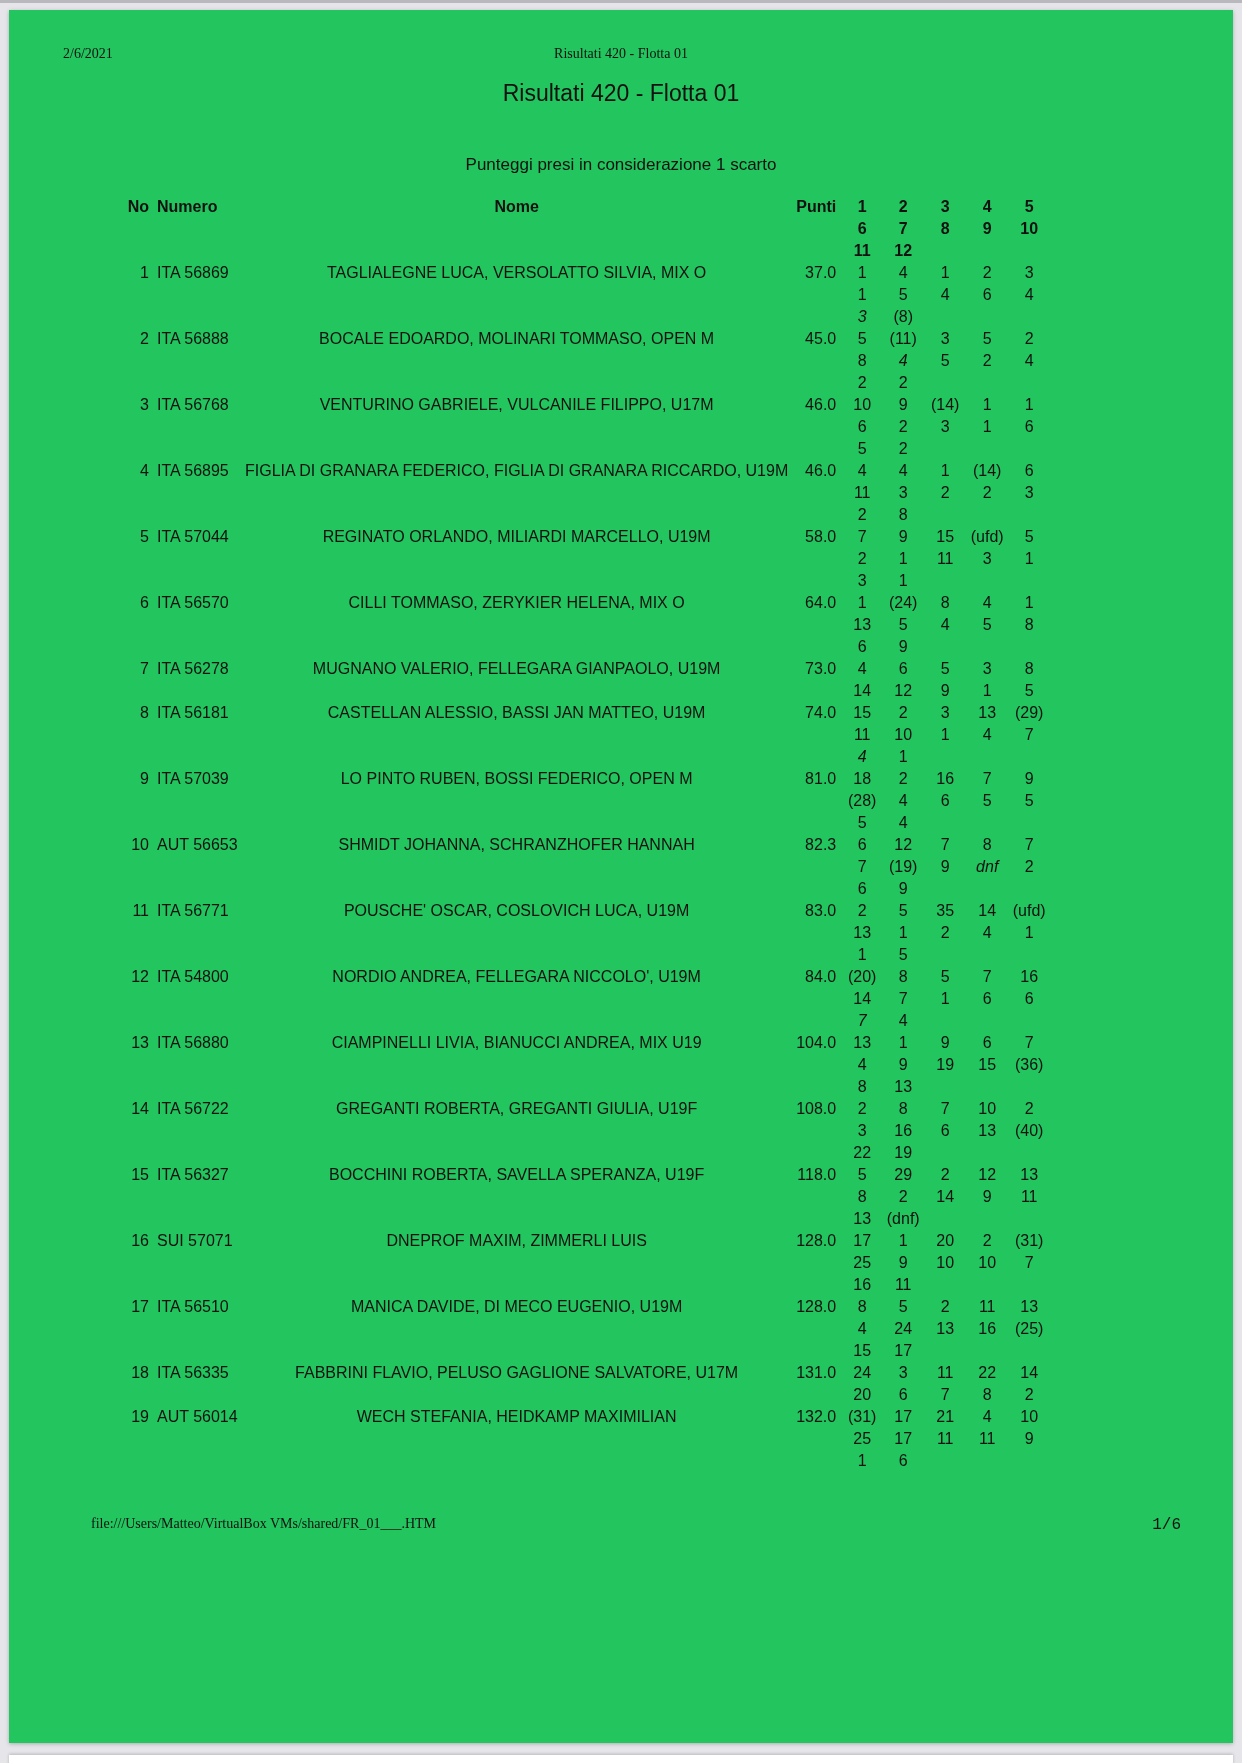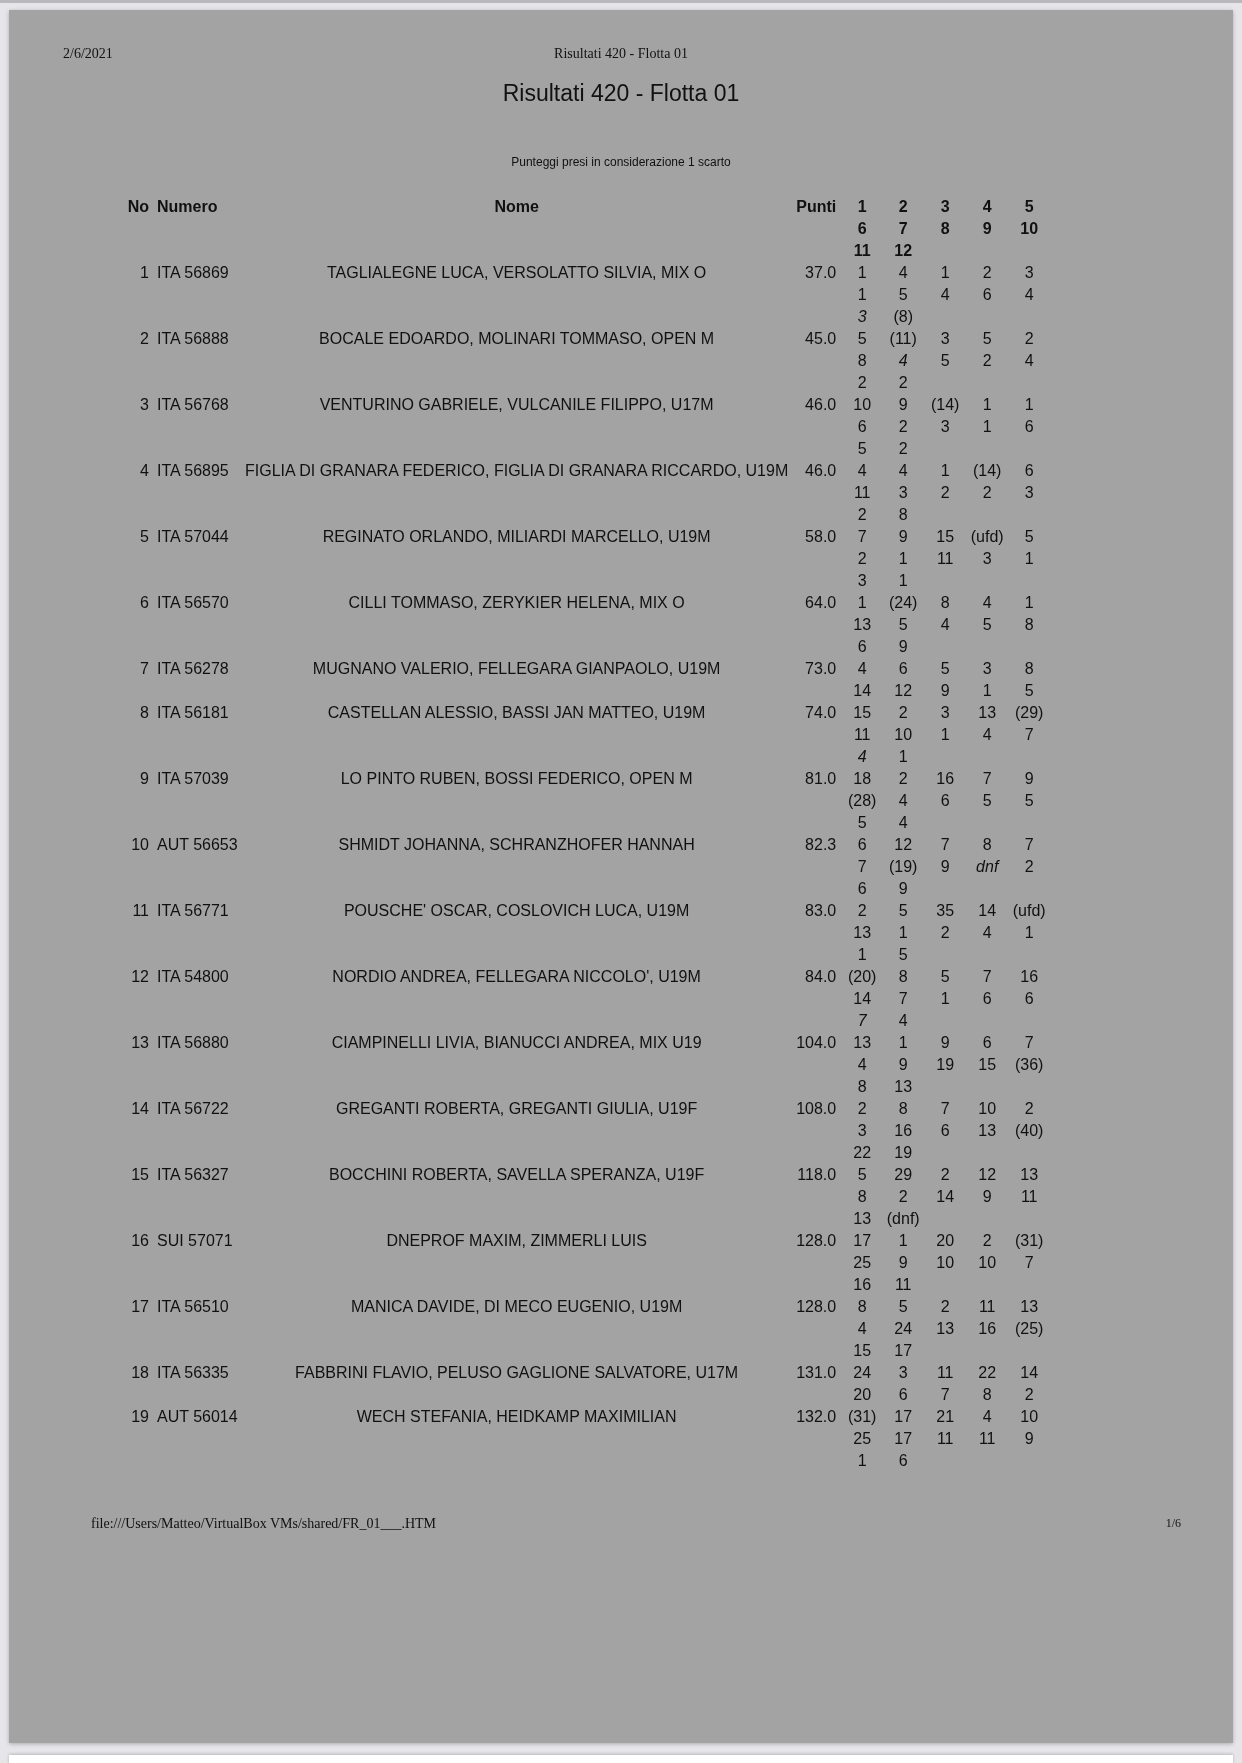--- a/index.html
+++ b/index.html
@@ -5,21 +5,21 @@
   html, body { margin:0; padding:0; }
   body {
     width:1242px; height:1763px; overflow:hidden;
     background:#e6e6ea;
     position:relative;
     font-family:"Liberation Sans", sans-serif;
     color:#111;
   }
   .page {
     position:absolute; left:9px; top:10px; width:1224px; height:1733px;
-    background:#a3a3a3;
+    background:#22c55e;
     box-shadow:0 1px 4px rgba(0,0,0,0.25);
   }
   .page2 {
     position:absolute; left:9px; top:1755px; width:1224px; height:40px;
     background:#fff; box-shadow:0 -1px 3px rgba(0,0,0,0.2);
   }
   .topbar {
     position:absolute; left:0; top:0; width:1242px; height:3px; background:#b8b8bd;
   }
   .hdr-date {
@@ -29,21 +29,21 @@
   .hdr-title {
     position:absolute; left:0; width:1224px; top:36px; text-align:center;
     font-family:"Liberation Serif", serif; font-size:14px;
   }
   .title {
     position:absolute; left:0; width:1224px; top:70px; text-align:center;
     font-size:23px;
   }
   .subtitle {
     position:absolute; left:0; width:1224px; top:145px; text-align:center;
-    font-size:12px;
+    font-size:17px;
   }
   table.results {
     position:absolute; left:116px; top:186px;
     border-collapse:collapse;
     font-size:16px;
   }
   table.results td, table.results th {
     padding:0; height:22px; line-height:22px; vertical-align:top; white-space:nowrap;
   }
   th { font-weight:bold; }
@@ -53,21 +53,21 @@
   .c-pt { width:48px; text-align:right; }
   .c-r { width:42px; text-align:center; }
   .c-r1 { width:40px; text-align:center; padding-left:6px !important; }
   .it { font-style:italic; }
   .footer-left {
     position:absolute; left:54px; top:1506px;
     font-family:Liberation Serif, serif; font-size:14px;margin-left:28px;
   }
   .footer-right {
     position:absolute; right:52px; top:1506px;
-    font-family:Liberation Serif, serif; font-size:12px;
+    font-family:Liberation Mono, monospace; font-size:16px;
   }
 </style>
 </head>
 <body>
 
 <div class="topbar"></div>
 
 <div class="page">
   <div class="hdr-date">2/6/2021</div>
   <div class="hdr-title">Risultati 420 - Flotta 01</div>

